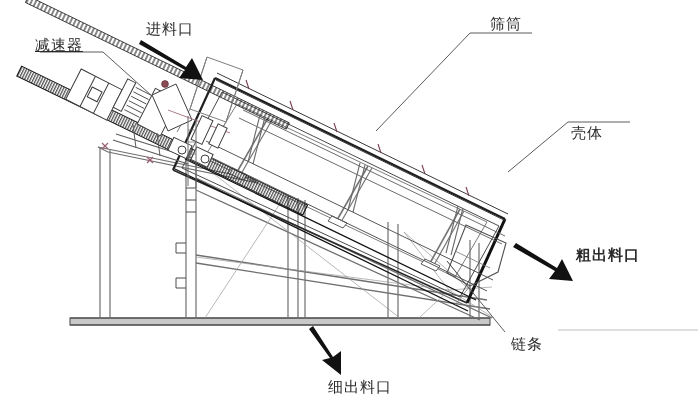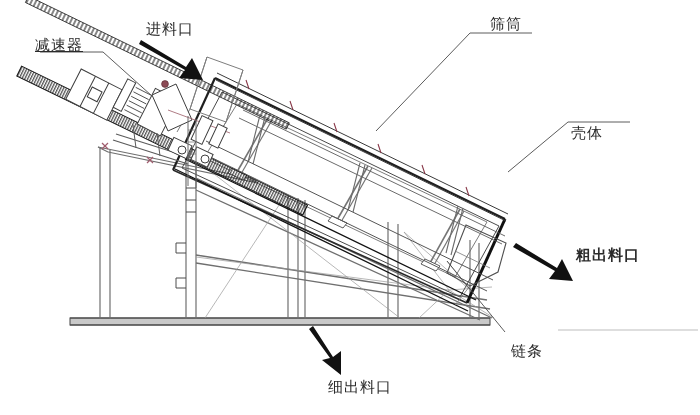--- a/index.html
+++ b/index.html
@@ -288,17 +288,17 @@
   <div class="label-text" style="left:35px; top:38px;text-decoration:underline;">减速器</div>
 
   <div class="label-text" style="left:146px; top:22px;">进料口</div>
 
   <div class="label-text" style="left:490px; top:17px;">筛筒</div>
 
   <div class="label-text" style="left:571px; top:106px;margin-top:20px;">壳体</div>
 
   <div class="label-text" style="left:576px; top:248px;font-weight:bold;">粗出料口</div>
 
-  <div class="label-text" style="left:511px; top:344px;">链条</div>
+  <div class="label-text" style="left:511px; top:337px;">链条</div>
 
   <div class="label-text" style="left:328px; top:380px;">细出料口</div>
 
 </div>
 
 </body></html>

